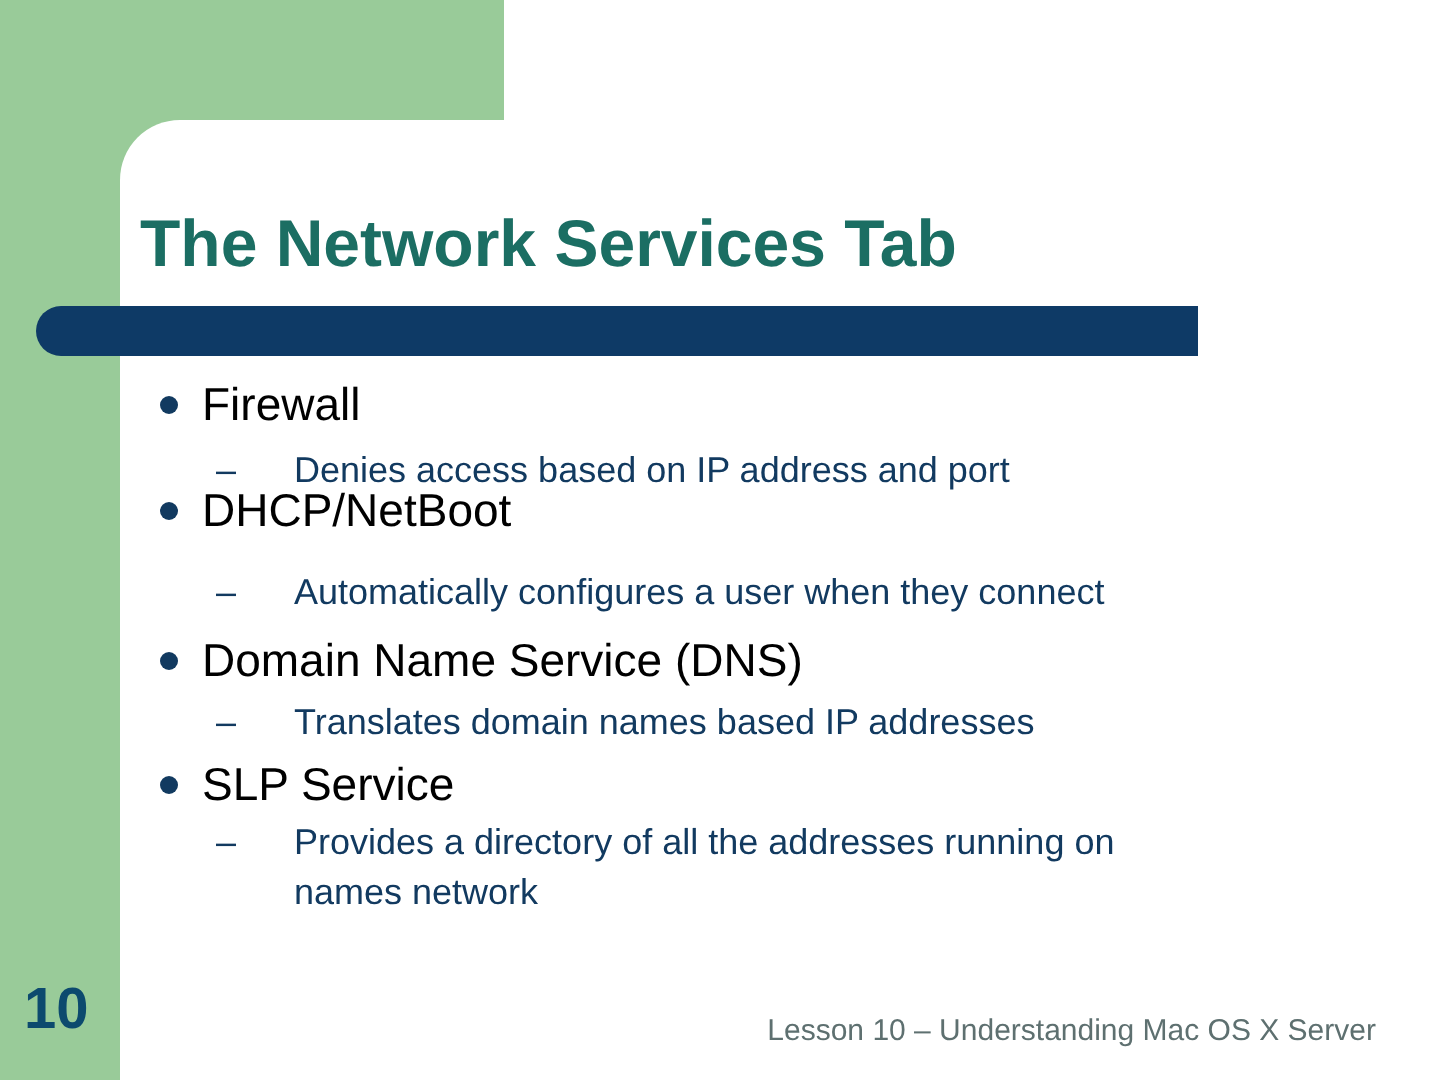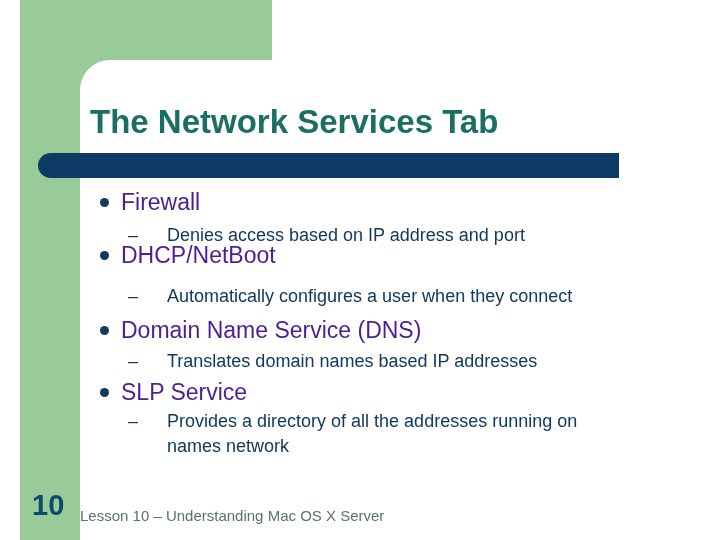--- a/index.html
+++ b/index.html
@@ -3,21 +3,21 @@
 <meta charset="utf-8">
 <style>
   html, body { margin: 0; padding: 0; }
   body {
     width: 720px; height: 540px; overflow: hidden;
     font-family: "Liberation Sans", sans-serif;
     background: #ffffff;
   }
   .slide {
     position: relative; width: 688px; height: 540px;
-    background: #ffffff; overflow: hidden; margin-left: 20px;
+    background: #ffffff; overflow: hidden;
   }
   
   .green-top    { position: absolute; left: 0; top: 0; width: 252px; height: 61px; background: #99CB99; }
   .green-left   { position: absolute; left: 0; top: 0; width: 60px;  height: 540px; background: #99CB99; }
   .green-corner { position: absolute; left: 56px; top: 56px; width: 38px; height: 38px; background: #99CB99; }
   
   .content-panel {
     position: absolute; left: 60px; top: 60px; right: 0; bottom: 0;
     background: #ffffff; border-top-left-radius: 30px;
   }
@@ -28,21 +28,21 @@
     letter-spacing: 0px; white-space: nowrap; line-height: 36px;
   }
   
   .navy-bar {
     position: absolute; left: 18px; top: 153px; width: 581px; height: 25px;
     background: #0E3A66; border-radius: 13px 0 0 13px;
   }
   
   .bullet-row {
     position: absolute; left: 80px; display: flex; align-items: flex-start;
-    color: #4c1d95;
+    color: #000000;
   }
   .bullet-dot-box { width: 21px; flex: 0 0 21px; }
   .bullet-dot {
     width: 9px; height: 9px; border-radius: 50%; background: #123A60;
     margin-top: 9px;
   }
   .bullet-label { font-size: 23px; line-height: 27px; white-space: nowrap; }
   .sub-row {
     position: absolute; left: 108px; display: flex; align-items: flex-start;
     color: #123A60;
@@ -50,21 +50,21 @@
   .sub-marker { width: 39px; flex: 0 0 39px; font-size: 18px; line-height: 25px; }
   .sub-text   { width: 430px; font-size: 18px; line-height: 25px; }
   .sub-line   { display: block; }
   
   .slide-number {
     position: absolute; left: 12px; top: 489px;
     font-size: 29px; font-weight: bold; color: #0c4a6e; line-height: 32px;
   }
   .footer-text {
     position: absolute; left: 60px; right: 0; top: 506px;
-    text-align: left; font-size: 15px; color: #5E7070; line-height: 20px;
+    text-align: right; font-size: 15px; color: #5E7070; line-height: 20px;
   }
 </style>
 </head>
 <body>
 
 <div class="slide">
 
   <div class="green-top"></div>
   <div class="green-left"></div>
   <div class="green-corner"></div>

